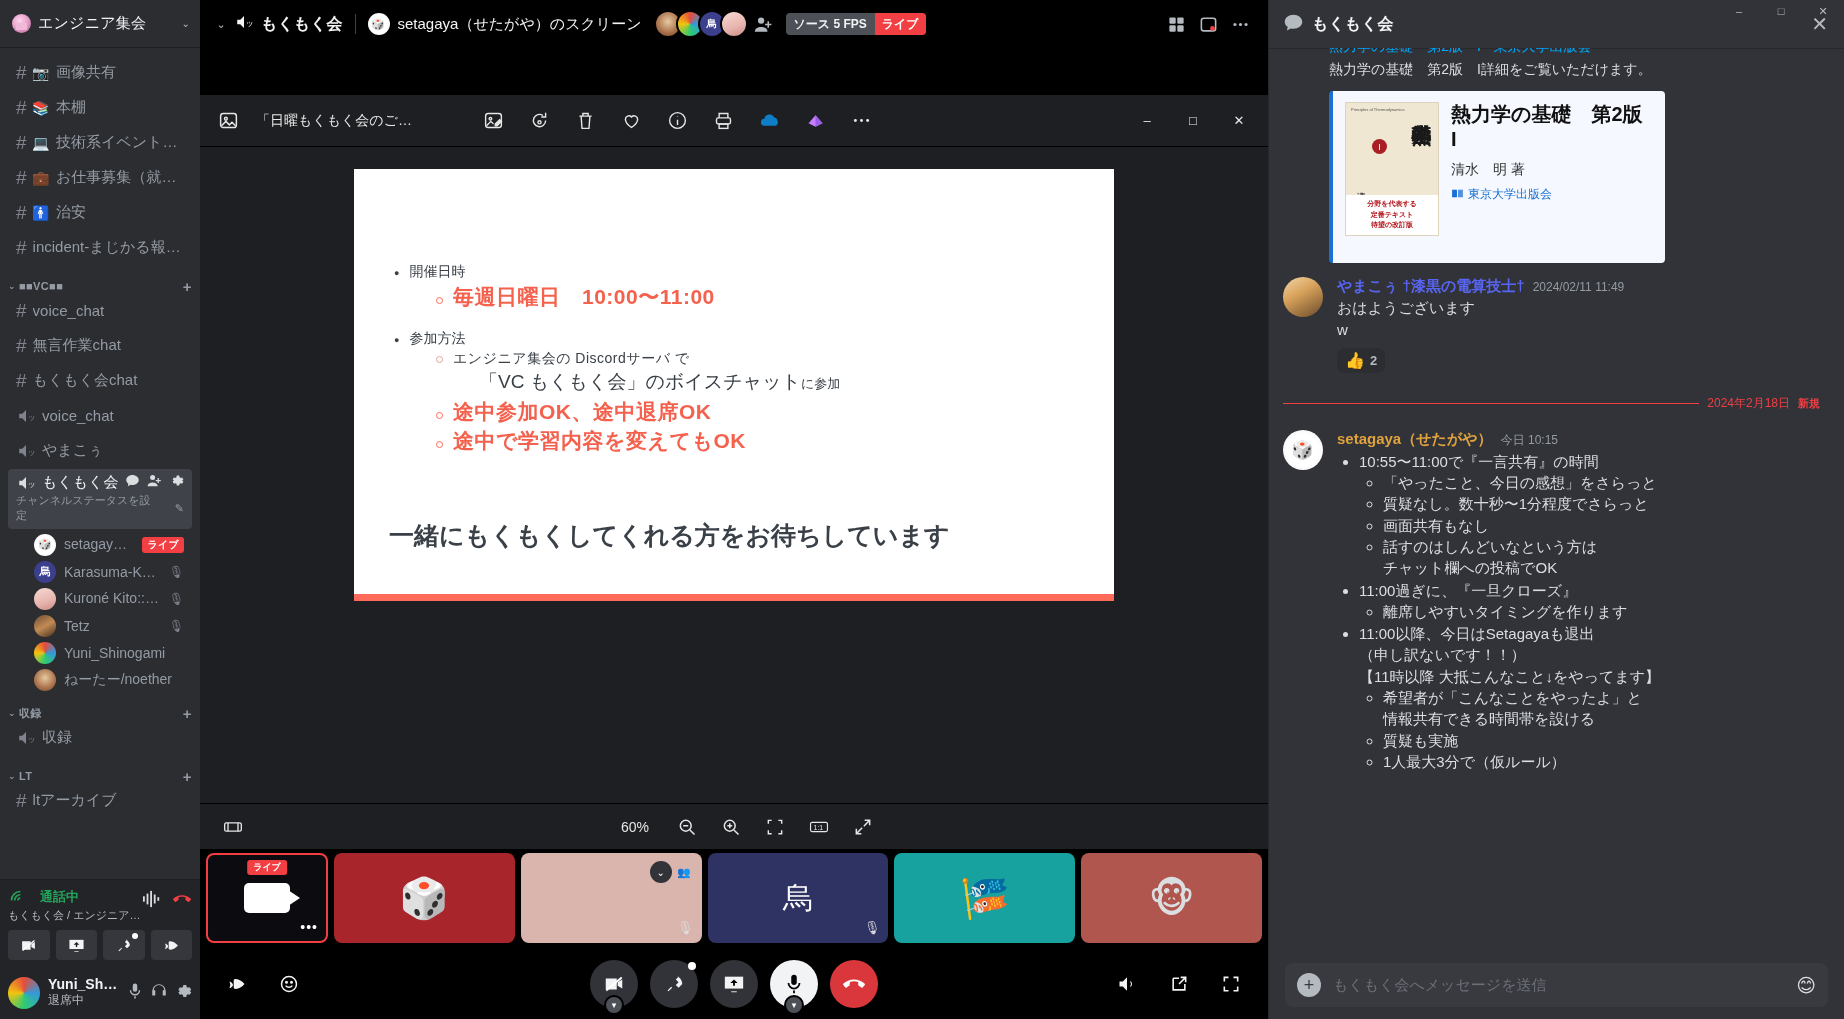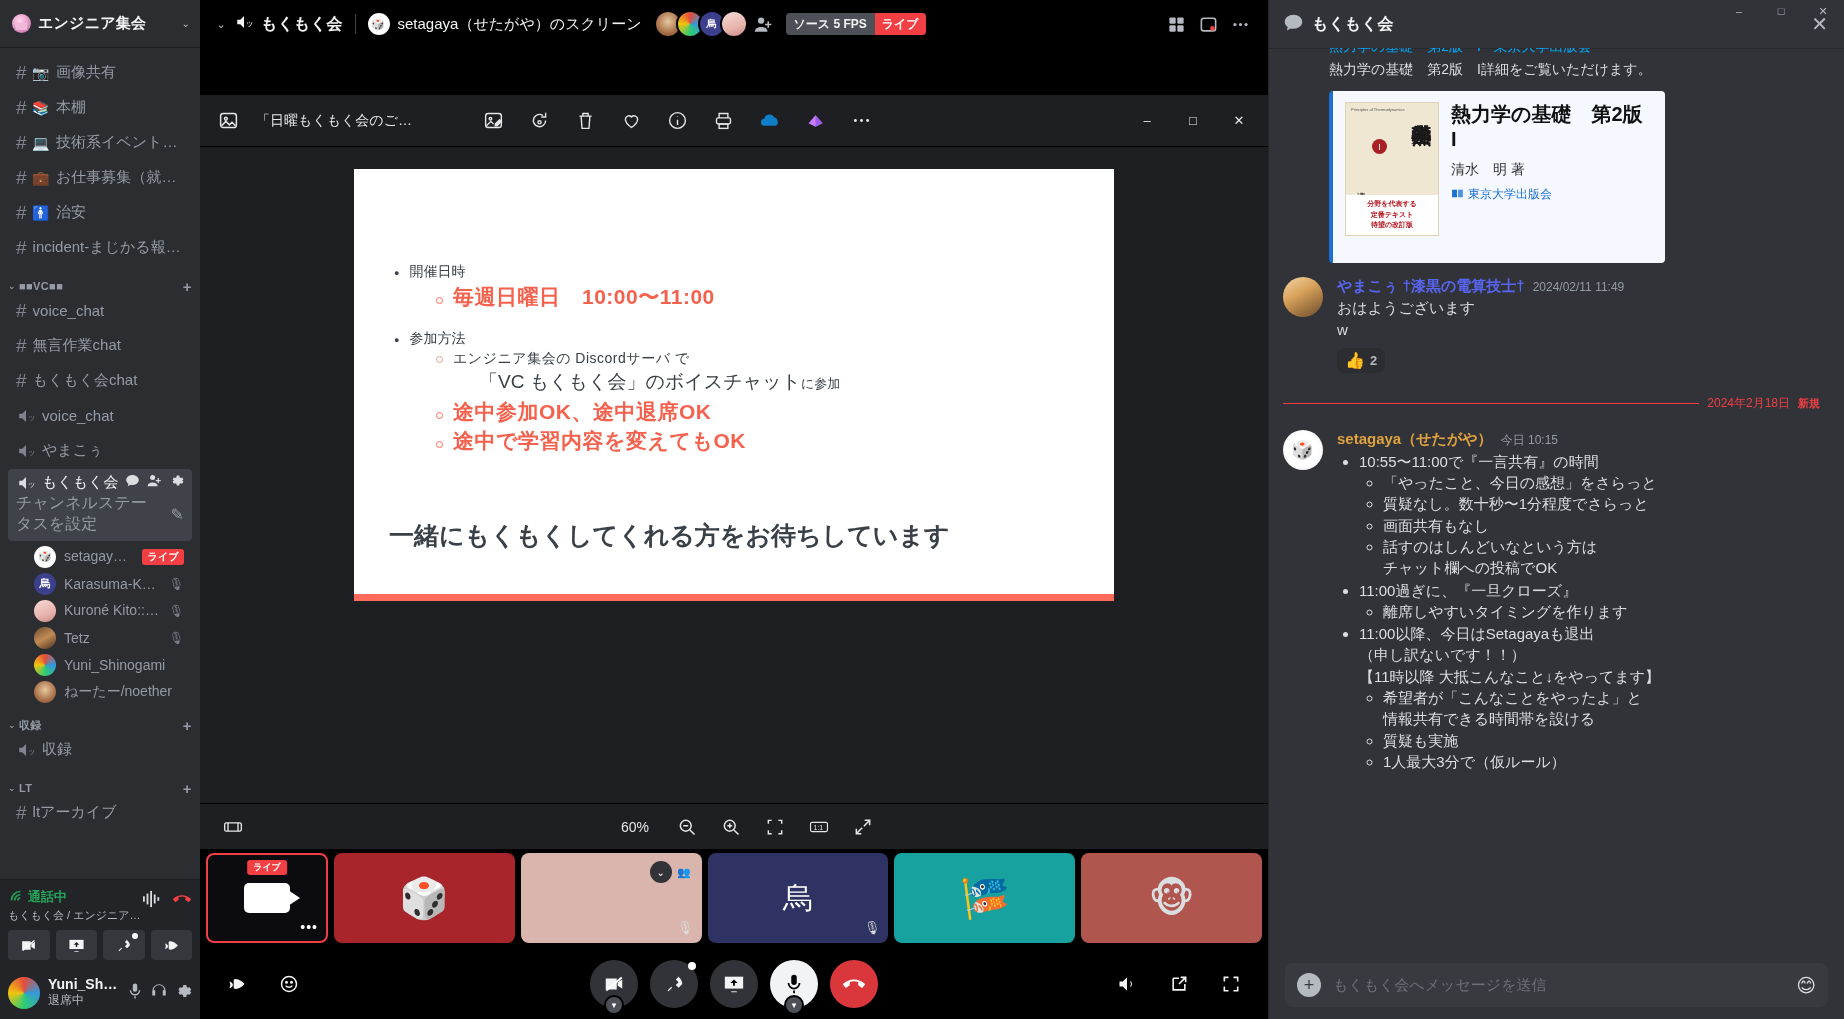--- a/index.html
+++ b/index.html
@@ -34,21 +34,21 @@
   .guild-emoji {
     width: 19px; height: 19px; border-radius: 50%;
     background: radial-gradient(circle at 40% 35%, #ffd4ec 0%, #e9a3cc 45%, #b5619a 100%);
     margin-right: 7px; flex: 0 0 19px; position: relative;
   }
   .guild-emoji::after {
     content: ""; position: absolute; left: 4px; top: 9px; width: 11px; height: 7px;
     background: #f0b9da; border-radius: 1px;
   }
   .guild-name {
-    font-size: 15px; font-weight: bold; color: #f2f3f5; flex: 1;
+    font-size: 15px; font-weight: normal; color: #f2f3f5; flex: 1;
     white-space: nowrap; overflow: hidden; text-overflow: ellipsis; letter-spacing: .2px;
   }
   .chev { color: #b5bac1; font-size: 10px; margin-left: 4px; }
 
   .chanscroll { flex: 1; overflow: hidden; padding-top: 8px; }
 
   .chan {
     height: 33px; margin: 0 8px 2px; padding: 0 8px; border-radius: 4px;
     display: flex; align-items: center; gap: 6px; cursor: pointer;
   }
@@ -72,21 +72,21 @@
 
   
   .vcactive {
     margin: 0 8px 2px; border-radius: 4px; background: #404249; padding: 4px 8px 6px;
   }
   .vcactive .row1 { display: flex; align-items: center; gap: 6px; }
   .vcactive .vname { color: #f2f3f5; font-size: 15px; flex: 1; white-space: nowrap; overflow:hidden; }
   .vcactive .icons { display: flex; gap: 7px; align-items: center; color: #dbdee1; }
   .vcactive .icons svg { width: 15px; height: 15px; }
   .vcactive .status {
-    font-size: 16px; color: #949ba4; margin-top: 1px; margin-left: 0px;
+    font-size: 11px; color: #949ba4; margin-top: 1px; margin-left: 0px;
     display: flex; align-items: center; gap: 16px;
   }
 
   .member {
     height: 27px; display: flex; align-items: center; gap: 8px;
     padding: 0 8px 0 26px; margin: 0 8px; border-radius: 4px; cursor: pointer;
   }
   .av { width: 22px; height: 22px; border-radius: 50%; flex: 0 0 22px; overflow: hidden; position: relative; }
   .member .mname {
     font-size: 14px; color: #949ba4; white-space: nowrap; overflow: hidden;
@@ -97,21 +97,21 @@
     padding: 1px 5px; border-radius: 3px; letter-spacing: .3px;
   }
   .mutedicon { color: #80848e; font-size: 12px; flex: 0 0 auto; }
 
   
   .voicepanel {
     background: #232428; padding: 8px 8px 6px; flex: 0 0 auto; border-top: 1px solid #1f2023;
   }
   .vp-top { display: flex; align-items: flex-start; }
   .vp-left { flex: 1; min-width: 0; }
-  .vp-status { display: flex; align-items: center; gap: 5px; color: #23a55a; font-size: 13px; font-weight: bold; }
+  .vp-status { display: flex; align-items: center; gap: 17px; color: #23a55a; font-size: 13px; font-weight: bold; }
   .vp-sub { font-size: 11px; color: #b5bac1; margin-top: 2px; white-space: nowrap; overflow: hidden; text-overflow: ellipsis; }
   .vp-right { display: flex; align-items: center; gap: 9px; padding-top: 2px; }
   .vp-btns { display: flex; gap: 6px; margin-top: 7px; }
   .vp-btn {
     flex: 1; height: 30px; background: #35373c; border-radius: 4px;
     display: flex; align-items: center; justify-content: center; cursor: pointer; position: relative;
   }
   .vp-btn svg { width: 17px; height: 17px; }
   .dot-badge { position: absolute; top: 3px; right: 7px; width: 6px; height: 6px; border-radius: 50%; background: #fff; }
 

